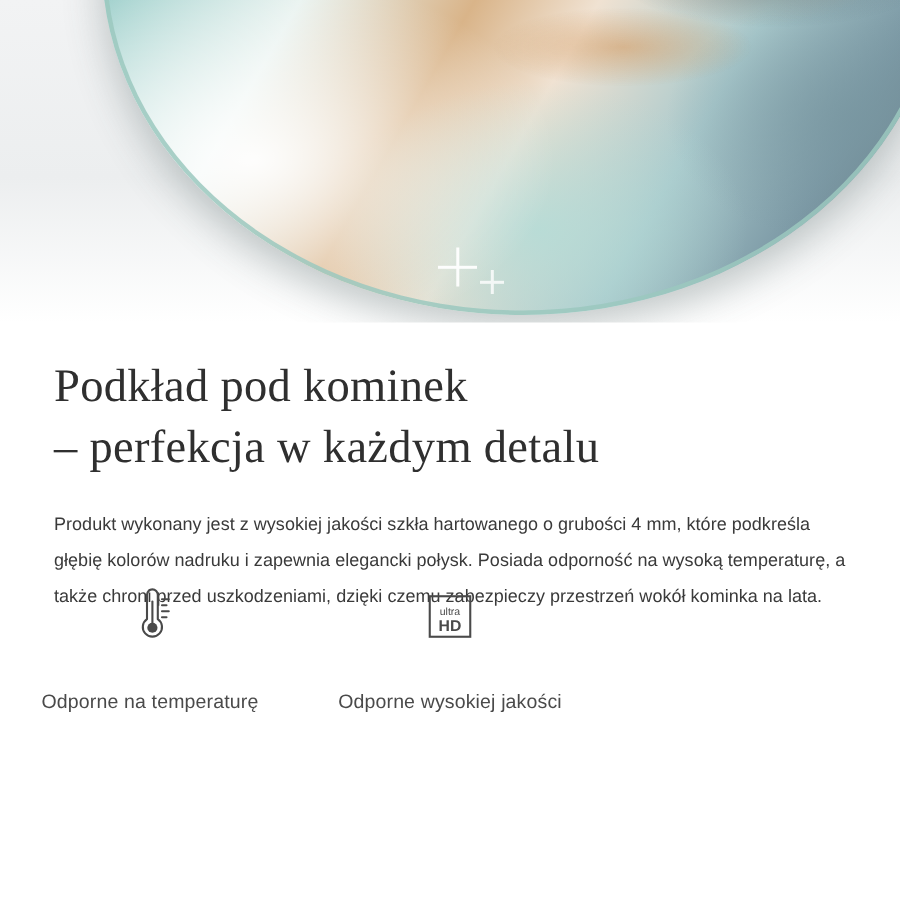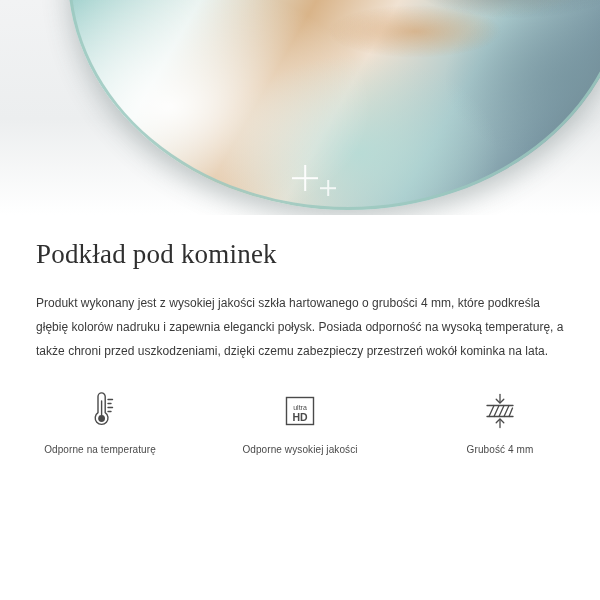--- a/index.html
+++ b/index.html
@@ -102,21 +102,21 @@
   .content {
     position: absolute;
     left: 0;
     top: 215px;
     width: 600px;
   }
   .headline {
     margin: 22px 0 16px 0;
     padding: 0 36px;
     font-family: "Liberation Serif", serif;
-    font-size: 27px;
+    font-size: 31px;
     line-height: 1.32;
     color: #2f2f2f;
     font-weight: 400;
     letter-spacing: .2px;
   }
   .headline .l2 { display: block; }
 
   .para {
     margin: 18px 0 0 0;
     padding: 0 36px;
@@ -134,30 +134,31 @@
     width: 600px;
     display: grid;
     grid-template-columns: repeat(3, 1fr);
     row-gap: 28px;
   }
   .feature {
     display: flex;
     flex-direction: column;
     align-items: center;
     justify-content: flex-start;
+    gap: 16px;
   }
   .feature-icon {
     height: 44px;
     display: flex;
     align-items: center;
     justify-content: center;
   }
   .feature-label {
     margin-top: 11px;
-    font-size: 10px;
+    font-size: 13px;
     color: #4a4a4a;
     text-align: center;
     letter-spacing: .1px;
   }
   svg { display: block; }
 </style>
 </head>
 <body>
 
 <div class="page">
@@ -166,20 +167,21 @@
     <div class="hero-bg"></div>
     <div class="board"></div>
     <div class="board-edge"></div>
     <div class="sparkle s1"></div>
     <div class="sparkle s2"></div>
   </div>
 
   <div class="content">
     <h1 class="headline">
       <span class="l1">Podkład pod kominek</span>
+      <span class="l2">– perfekcja w każdym detalu</span>
     </h1>
     <p class="para">Produkt wykonany jest z wysokiej jakości szkła hartowanego o grubości 4 mm, które podkreśla głębię kolorów nadruku i zapewnia elegancki połysk. Posiada odporność na wysoką temperaturę, a także chroni przed uszkodzeniami, dzięki czemu zabezpieczy przestrzeń wokół kominka na lata.</p>
   </div>
 
   <div class="features">
 
     <div class="feature">
       <div class="feature-icon">
         <svg width="34" height="40" viewBox="0 0 34 40" fill="none" stroke="#4a4a4a" stroke-width="1.4" stroke-linecap="round">
           <path d="M15 5.5a3.6 3.6 0 0 1 7.2 0v16.2a6.4 6.4 0 1 1-7.2 0z"></path>
@@ -198,29 +200,15 @@
           <text x="20" y="19" text-anchor="middle" font-family="Liberation Sans, sans-serif" font-size="7" fill="#4a4a4a">ultra</text>
           <text x="20" y="29.5" text-anchor="middle" font-family="Liberation Sans, sans-serif" font-size="10.5" font-weight="bold" fill="#4a4a4a">HD</text>
         </svg>
       </div>
       <div class="feature-label">Odporne wysokiej jakości</div>
     </div>
 
 
 
 
-    <div class="feature">
-      <div class="feature-icon">
-        <svg width="40" height="40" viewBox="0 0 40 40" fill="none" stroke="#4a4a4a" stroke-width="1.3" stroke-linecap="round">
-          <path d="M20 3.5v7.5"></path>
-          <path d="M16.2 8.2 20 12l3.8-3.8"></path>
-          <path d="M7 14.5h26"></path>
-          <path d="M7 25.5h26"></path>
-          <path d="M9 25.5 14 14.5M14 25.5 19 14.5M19 25.5 24 14.5M24 25.5 29 14.5M29 25.5 32.5 17"></path>
-          <path d="M20 36.5V29"></path>
-          <path d="M16.2 31.8 20 28l3.8 3.8"></path>
-        </svg>
-      </div>
-      <div class="feature-label">Grubość 4 mm</div>
-    </div>
 
   </div>
 </div>
 
 </body></html>

